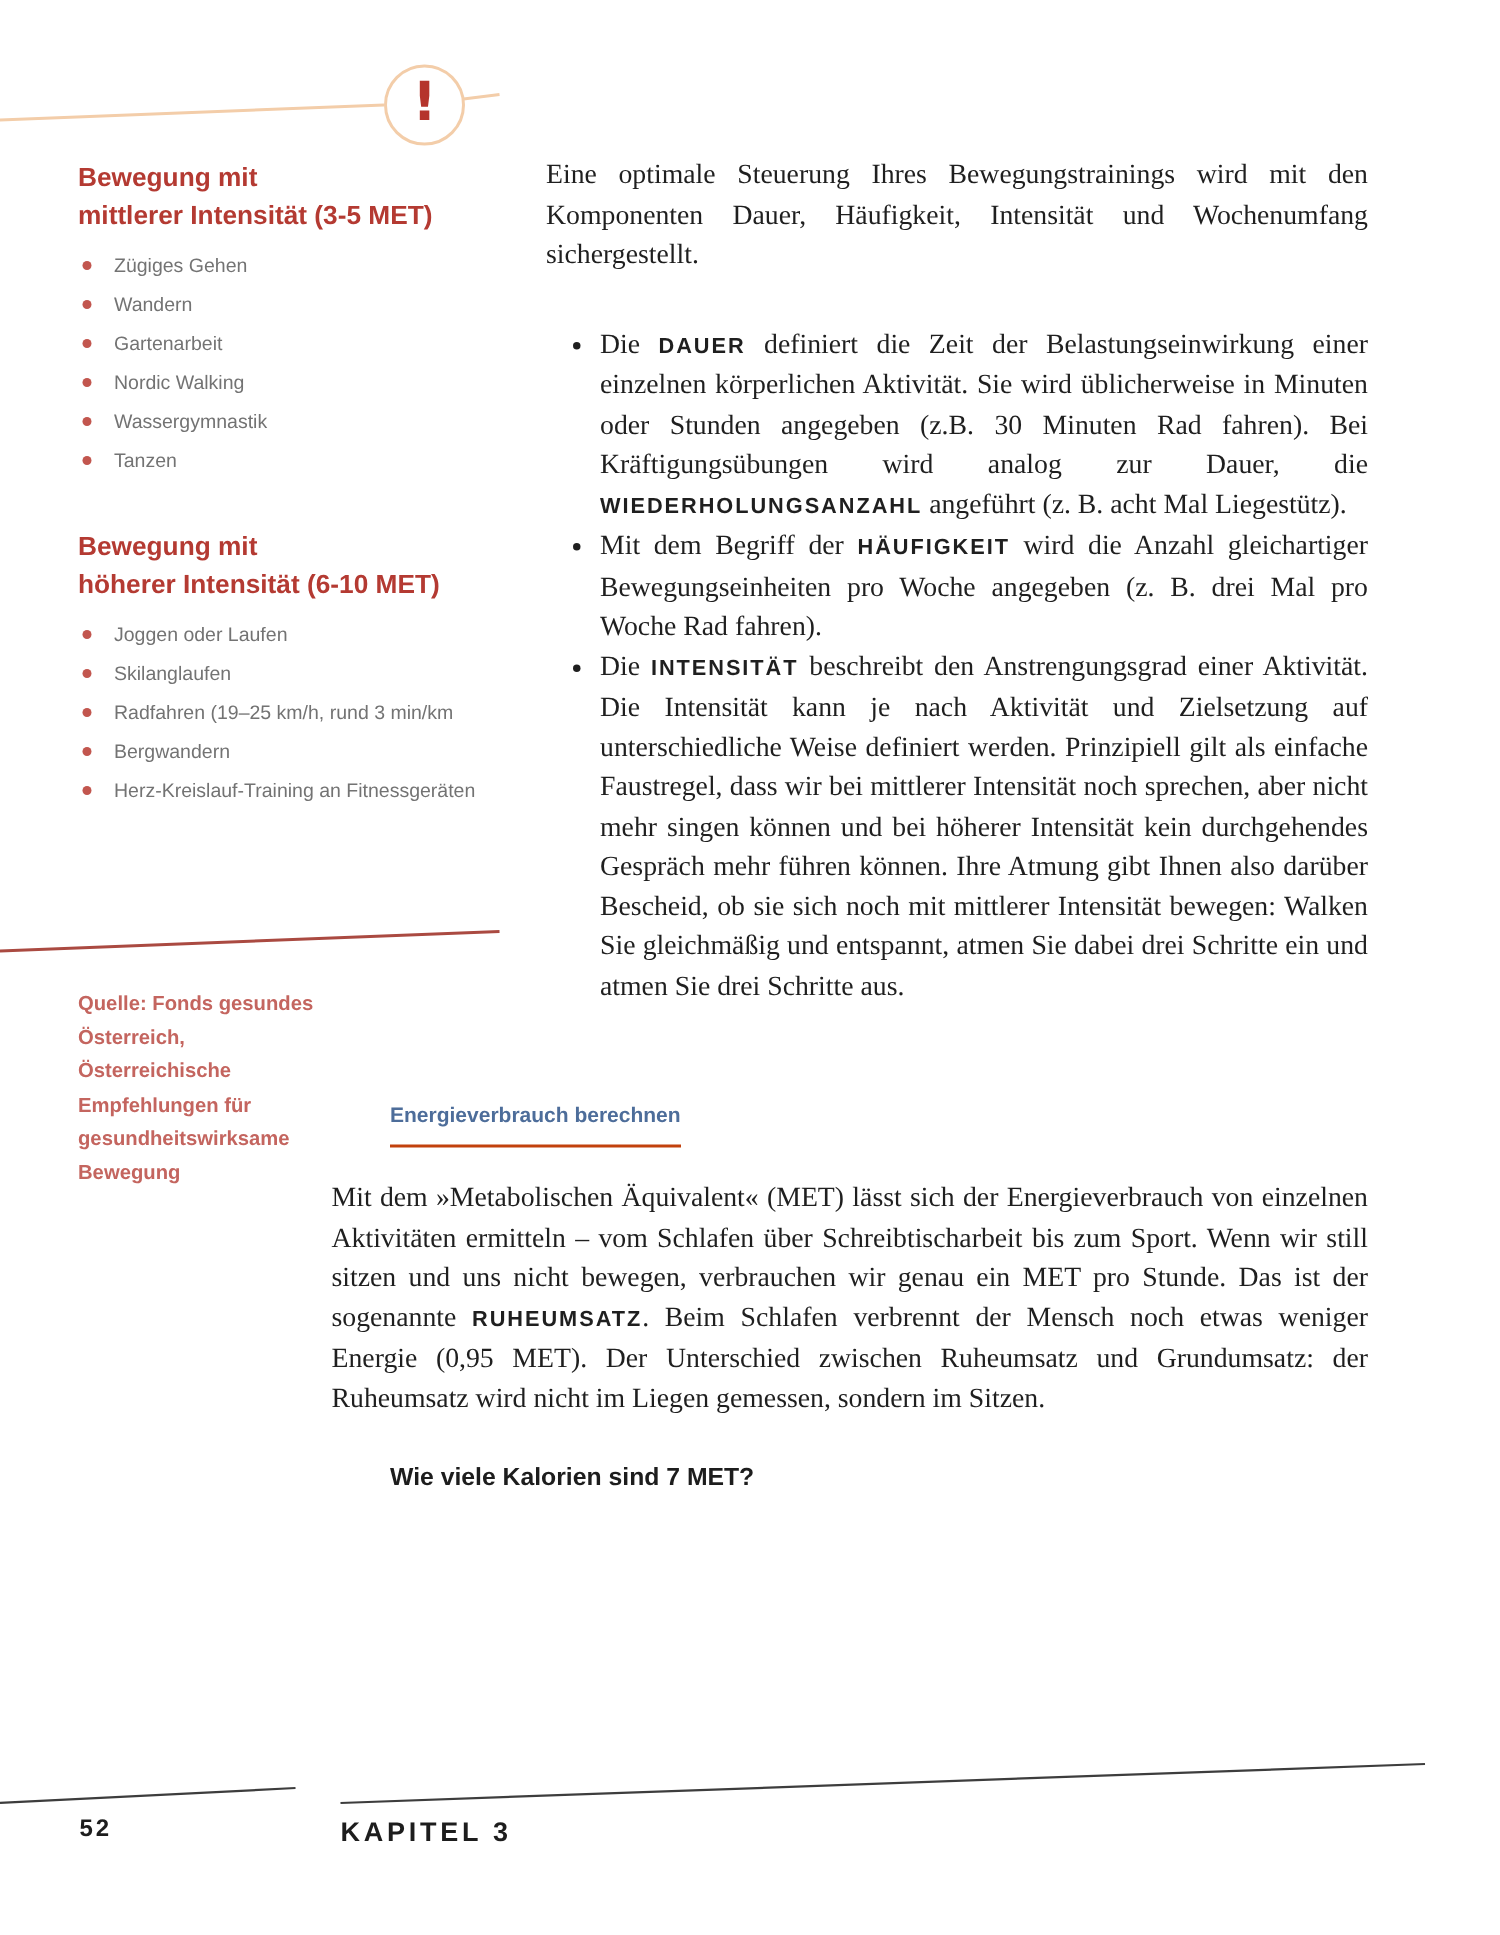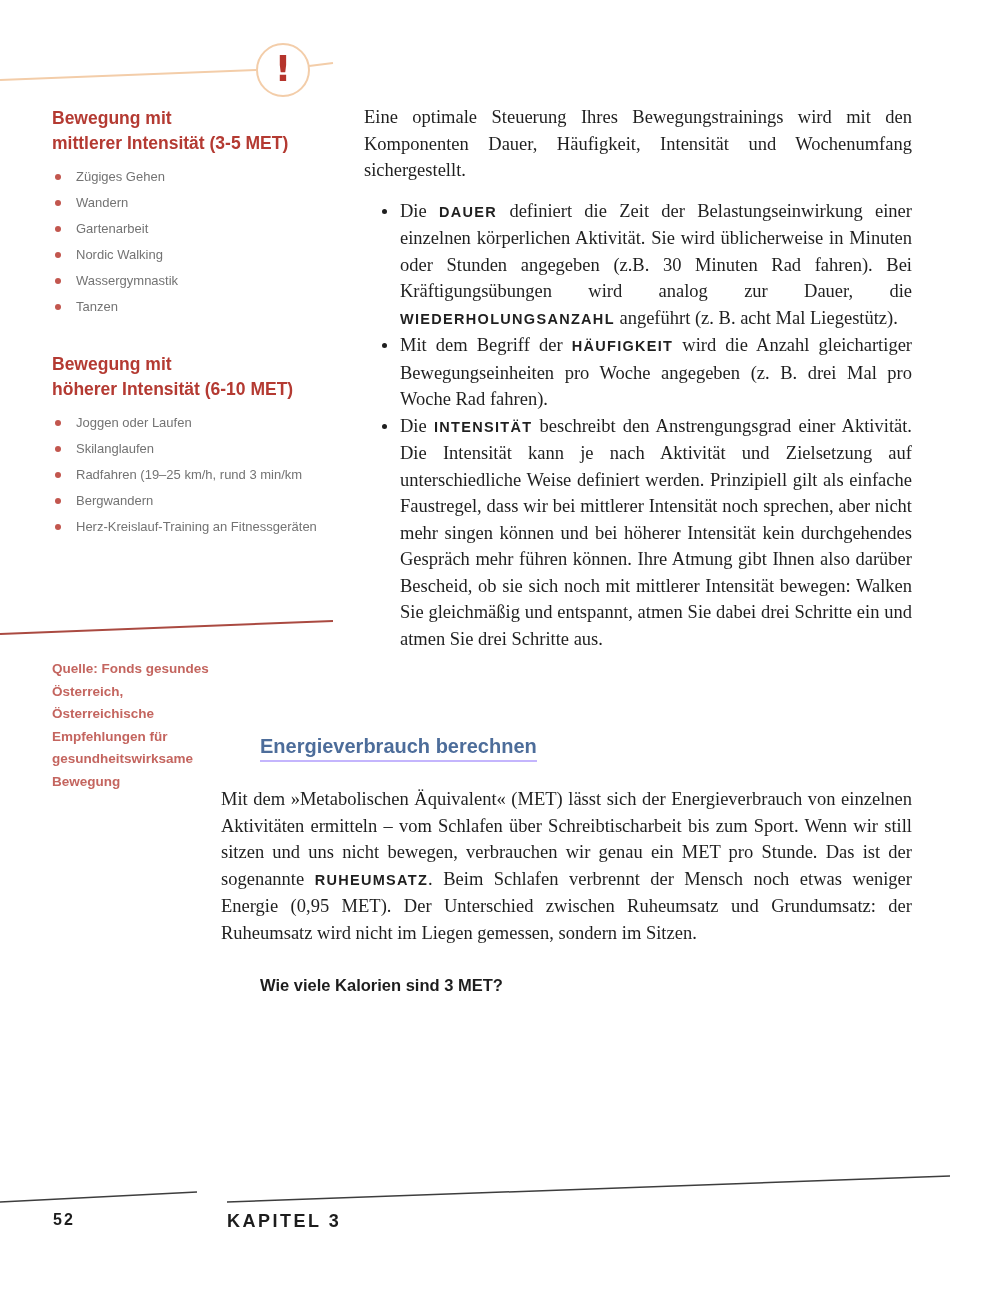--- a/index.html
+++ b/index.html
@@ -19,30 +19,30 @@
   .s-list{margin-top:8px;}
   .s-item{position:relative;padding-left:24px;color:#737373;font-size:13px;line-height:26px;}
   .s-dot{position:absolute;left:3px;top:10px;width:6px;height:6px;border-radius:50%;background:#c2564e;}
   .s-box2{margin-top:32px;}
   .source-note{position:absolute;left:52px;top:658px;width:160px;font-family:"Liberation Sans",sans-serif;
                font-size:13.5px;line-height:22.5px;color:#c4655f;font-weight:bold;}
 
   
   .main-upper{position:absolute;left:364px;top:104px;width:548px;}
   .para{font-size:18.5px;line-height:26.5px;text-align:justify;hyphens:auto;-webkit-hyphens:auto;}
-  .m-bullets{margin-top:14px;}
+  .m-bullets{margin-top:33px;}
   .m-bullet{position:relative;padding-left:36px;font-size:18.5px;line-height:26.5px;text-align:justify;
             hyphens:auto;-webkit-hyphens:auto;}
   .m-bullet::before{content:"";position:absolute;left:18px;top:11px;width:5px;height:5px;border-radius:50%;background:#1f1f1f;}
   .smallcaps{font-family:"Liberation Sans",sans-serif;font-weight:700;font-size:14.5px;letter-spacing:1.3px;}
 
   
   .section-link{position:absolute;left:260px;top:735px;font-family:"Liberation Sans",sans-serif;
-                font-weight:700;font-size:20px;color:#4d6d9a;text-decoration:none;
-                border-bottom:2px solid #c4b5fd;padding-bottom:2px;cursor:pointer;}
+                font-weight:700;font-size:14px;color:#4d6d9a;text-decoration:none;
+                border-bottom:2px solid #c2410c;padding-bottom:12px;cursor:pointer;}
 
   
   .main-lower{position:absolute;left:221px;top:786px;width:691px;}
   .subheading{margin-top:27px;padding-left:39px;font-family:"Liberation Sans",sans-serif;
               font-weight:700;font-size:16.5px;color:#1d1d1d;line-height:24px;}
   .kcal{margin-top:3px;}
 
   
   .footer-page{position:absolute;left:53px;top:1211px;font-family:"Liberation Sans",sans-serif;
                font-weight:700;font-size:16px;letter-spacing:2px;color:#1d1d1d;}
@@ -105,19 +105,19 @@
       <div class="m-bullet"><span>Die </span><span class="smallcaps">DAUER</span><span> definiert die Zeit der Belastungseinwirkung einer einzelnen körperlichen Aktivität. Sie wird üblicherweise in Minuten oder Stunden angegeben (z.B. 30 Minuten Rad fahren). Bei Kräftigungsübungen wird analog zur Dauer, die </span><span class="smallcaps">WIEDERHOLUNGSANZAHL</span><span> angeführt (z. B. acht Mal Liegestütz).</span></div>
       <div class="m-bullet"><span>Mit dem Begriff der </span><span class="smallcaps">HÄUFIGKEIT</span><span> wird die Anzahl gleichartiger Bewegungseinheiten pro Woche angegeben (z. B. drei Mal pro Woche Rad fahren).</span></div>
       <div class="m-bullet"><span>Die </span><span class="smallcaps">INTENSITÄT</span><span> beschreibt den Anstrengungsgrad einer Aktivität. Die Intensität kann je nach Aktivität und Zielsetzung auf unterschiedliche Weise definiert werden. Prinzipiell gilt als einfache Faustregel, dass wir bei mittlerer Intensität noch sprechen, aber nicht mehr singen können und bei höherer Intensität kein durchgehendes Gespräch mehr führen können. Ihre Atmung gibt Ihnen also darüber Bescheid, ob sie sich noch mit mittlerer Intensität bewegen: Walken Sie gleichmäßig und entspannt, atmen Sie dabei drei Schritte ein und atmen Sie drei Schritte aus.</span></div>
     </div>
   </div>
 
   <a class="section-link">Energieverbrauch berechnen</a>
 
   <div class="main-lower">
     <div class="para"><span>Mit dem »Metabolischen Äquivalent« (MET) lässt sich der Energieverbrauch von einzelnen Aktivitäten ermitteln – vom Schlafen über Schreibtischarbeit bis zum Sport. Wenn wir still sitzen und uns nicht bewegen, verbrauchen wir genau ein MET pro Stunde. Das ist der sogenannte </span><span class="smallcaps">RUHEUMSATZ</span><span>. Beim Schlafen verbrennt der Mensch noch etwas weniger Energie (0,95 MET). Der Unterschied zwischen Ruheumsatz und Grundumsatz: der Ruheumsatz wird nicht im Liegen gemessen, sondern im Sitzen.</span></div>
-    <div class="subheading">Wie viele Kalorien sind 3 MET?</div>
+    <div class="subheading">Wie viele Kalorien sind 7 MET?</div>
   </div>
 
   <div class="footer-page">52</div>
   <div class="footer-chapter">KAPITEL 3</div>
 
 </div>
 
 </body></html>

